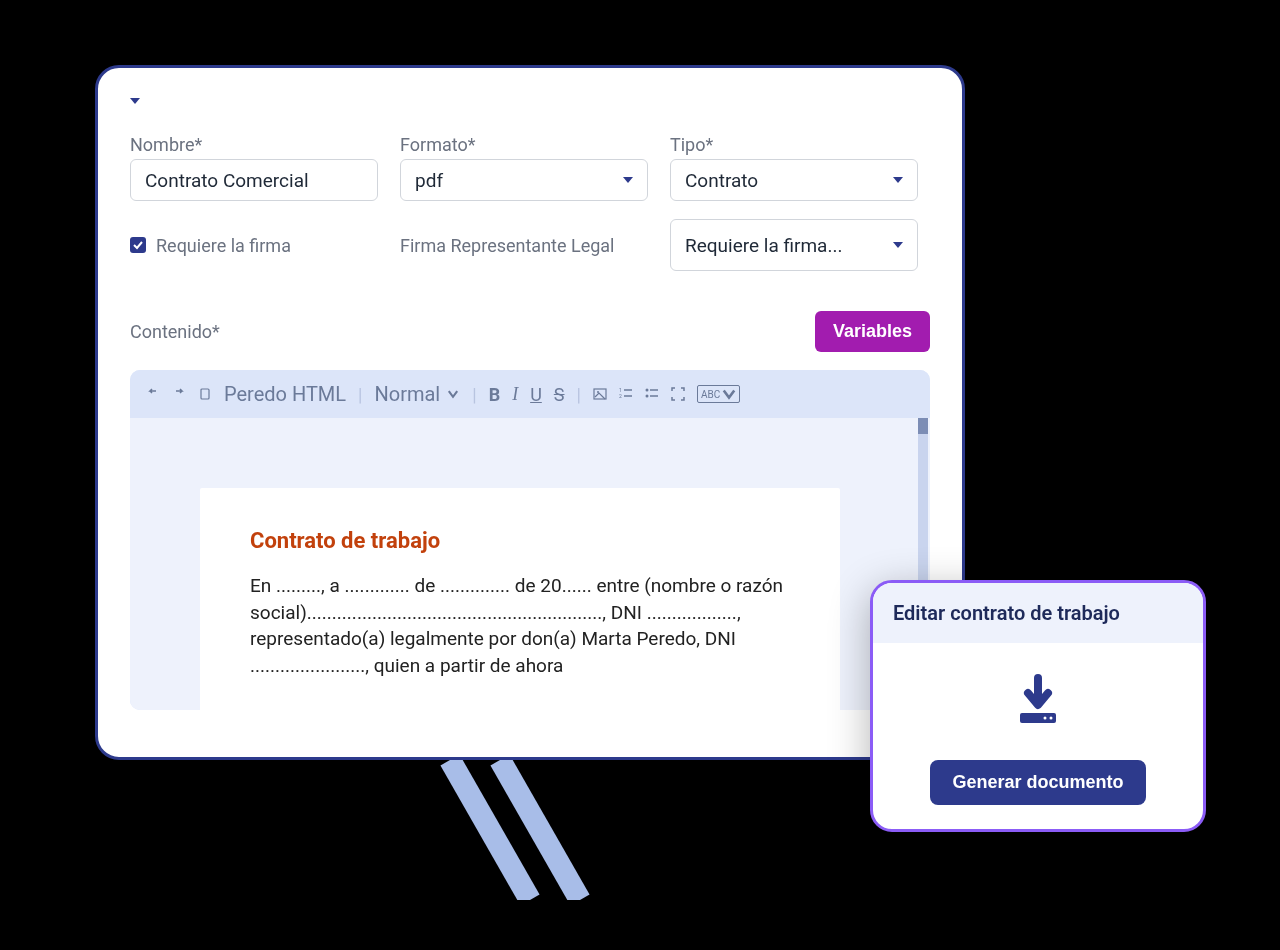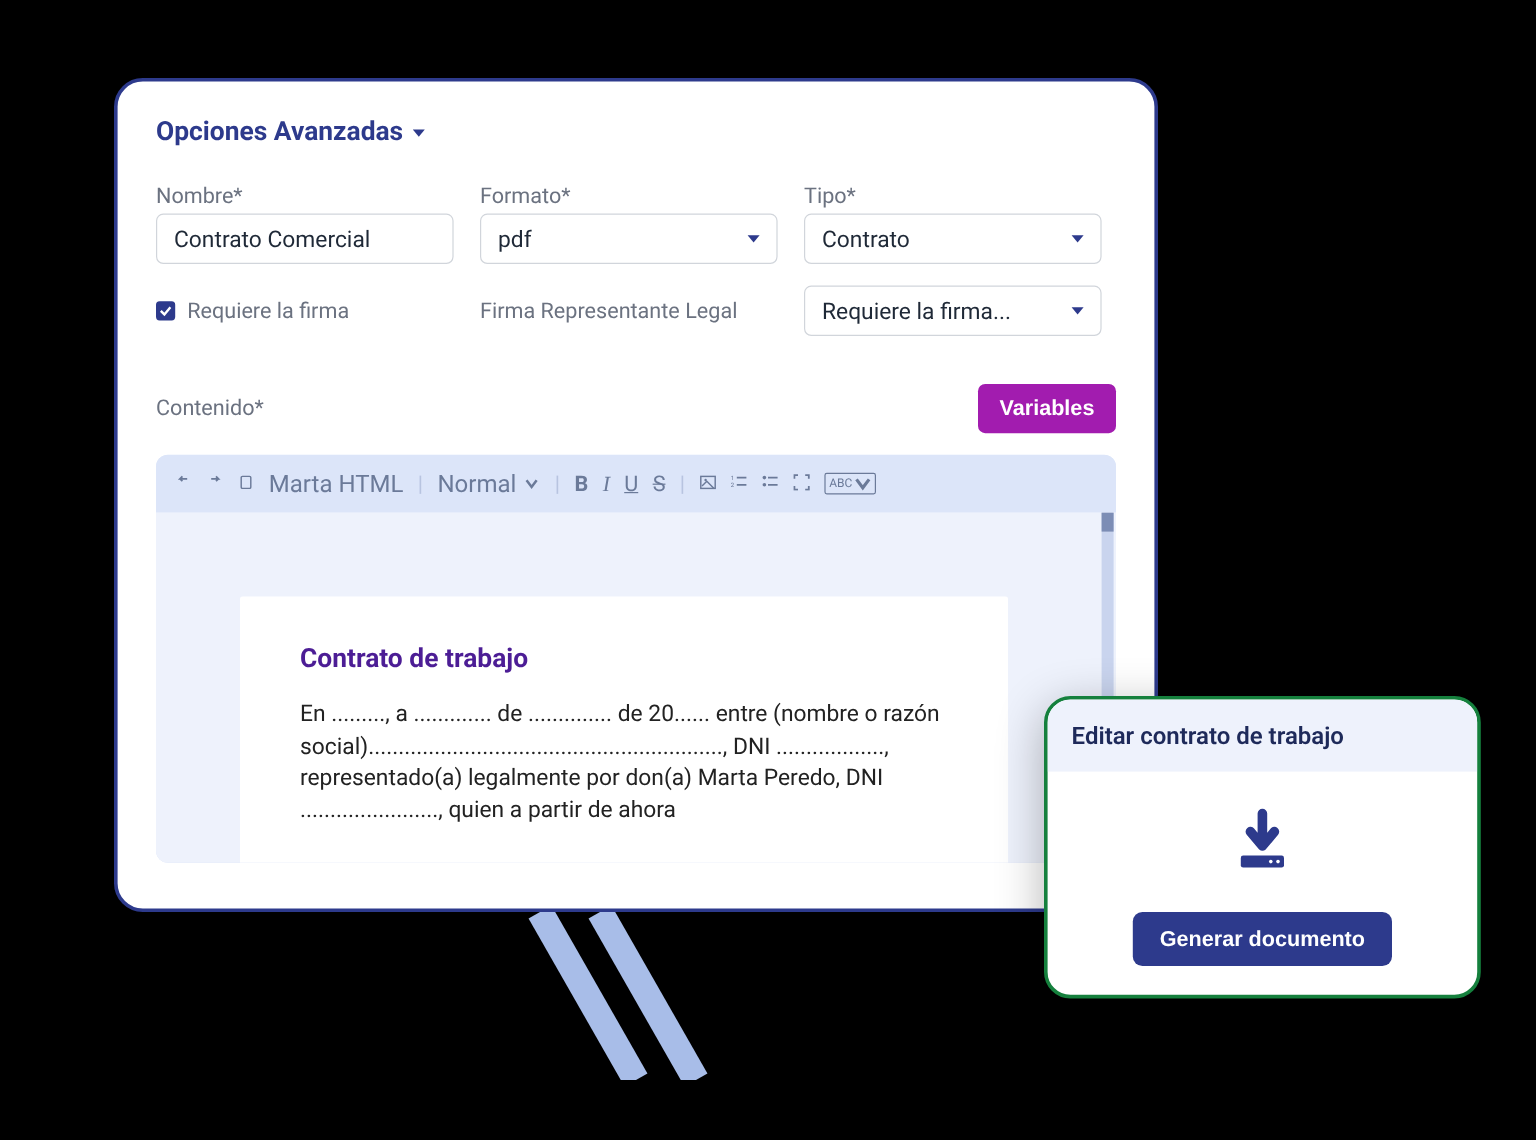--- a/index.html
+++ b/index.html
@@ -91,21 +91,21 @@
     display: flex;
     align-items: center;
     justify-content: center;
     cursor: pointer;
   }
   .checkbox svg { width: 10px; height: 10px; }
   .check-label { color: #6b7280; font-size: 18px; }
   .firma-rep { color: #6b7280; font-size: 18px; flex: 0 0 248px; }
   .select-sm {
     flex: 0 0 248px;
-    height: 42px;
+    height: 52px;
     border: 1px solid #d1d5db;
     border-radius: 6px;
     padding: 0 14px;
     font-size: 19px;
     color: #1f2937;
     background: #fff;
     display: flex;
     align-items: center;
     justify-content: space-between;
     cursor: pointer;
@@ -174,35 +174,35 @@
     left: 70px;
     top: 70px;
     width: 640px;
     background: #fff;
     padding: 40px 50px;
     border-radius: 2px;
   }
   .doc-title {
     font-size: 22px;
     font-weight: 700;
-    color: #4c1d95;
+    color: #c2410c;
     margin-bottom: 20px;
   }
   .doc-body {
     font-size: 19px;
     color: #222;
     line-height: 1.4;
   }
   .popup-card {
     position: absolute;
     top: 580px;
     left: 870px;
-    width: 364px;
-    background: #fff;
-    border: 3px solid #15803d;
+    width: 336px;
+    background: #fff;
+    border: 3px solid #8b5cf6;
     border-radius: 22px;
     overflow: hidden;
     box-shadow: 0 10px 40px rgba(0,0,0,0.3);
   }
   .popup-header {
     background: #eef2fc;
     padding: 18px 20px;
     font-size: 20px;
     font-weight: 600;
     color: #1e2a5a;
@@ -243,21 +243,20 @@
 
 <div class="diag-lines">
   <svg width="200" height="140">
     <line x1="10" y1="0" x2="90" y2="140" stroke="#a8bde8" stroke-width="22"></line>
     <line x1="60" y1="0" x2="140" y2="140" stroke="#a8bde8" stroke-width="22"></line>
   </svg>
 </div>
 
 <div class="main-card">
   <div class="section-title">
-    <span>Opciones Avanzadas</span>
     <span class="caret-down"></span>
   </div>
 
   <div class="form-row">
     <div class="form-group nombre">
       <span class="label">Nombre*</span>
       <div class="input">
         <span>Contrato Comercial</span>
       </div>
     </div>
@@ -308,21 +307,21 @@
       <span class="tb-btn">
         <svg viewBox="0 0 14 14">
             <path d="M4 4 L10 4 L8 2 M10 4 L8 6" stroke="currentColor" stroke-width="1.5" fill="none"></path>
           </svg>
       </span>
       <span class="tb-btn">
         <svg viewBox="0 0 14 14">
             <rect x="3" y="2" width="8" height="10" rx="1" stroke="currentColor" stroke-width="1.2" fill="none"></rect>
           </svg>
       </span>
-      <span class="tb-item" style="font-size:20px;">Marta HTML</span>
+      <span class="tb-item" style="font-size:20px;">Peredo HTML</span>
       <span class="divider">|</span>
       <span class="tb-norm" style="font-size:20px;">
         <span>Normal</span>
         <svg viewBox="0 0 10 10" width="10" height="10">
             <path d="M2 3 L5 7 L8 3" stroke="currentColor" stroke-width="1.5" fill="none"></path>
           </svg>
       </span>
       <span class="divider">|</span>
       <span class="tb-btn" style="font-weight:700;">B</span>
       <span class="tb-btn" style="font-style:italic;font-family:serif;">I</span>

